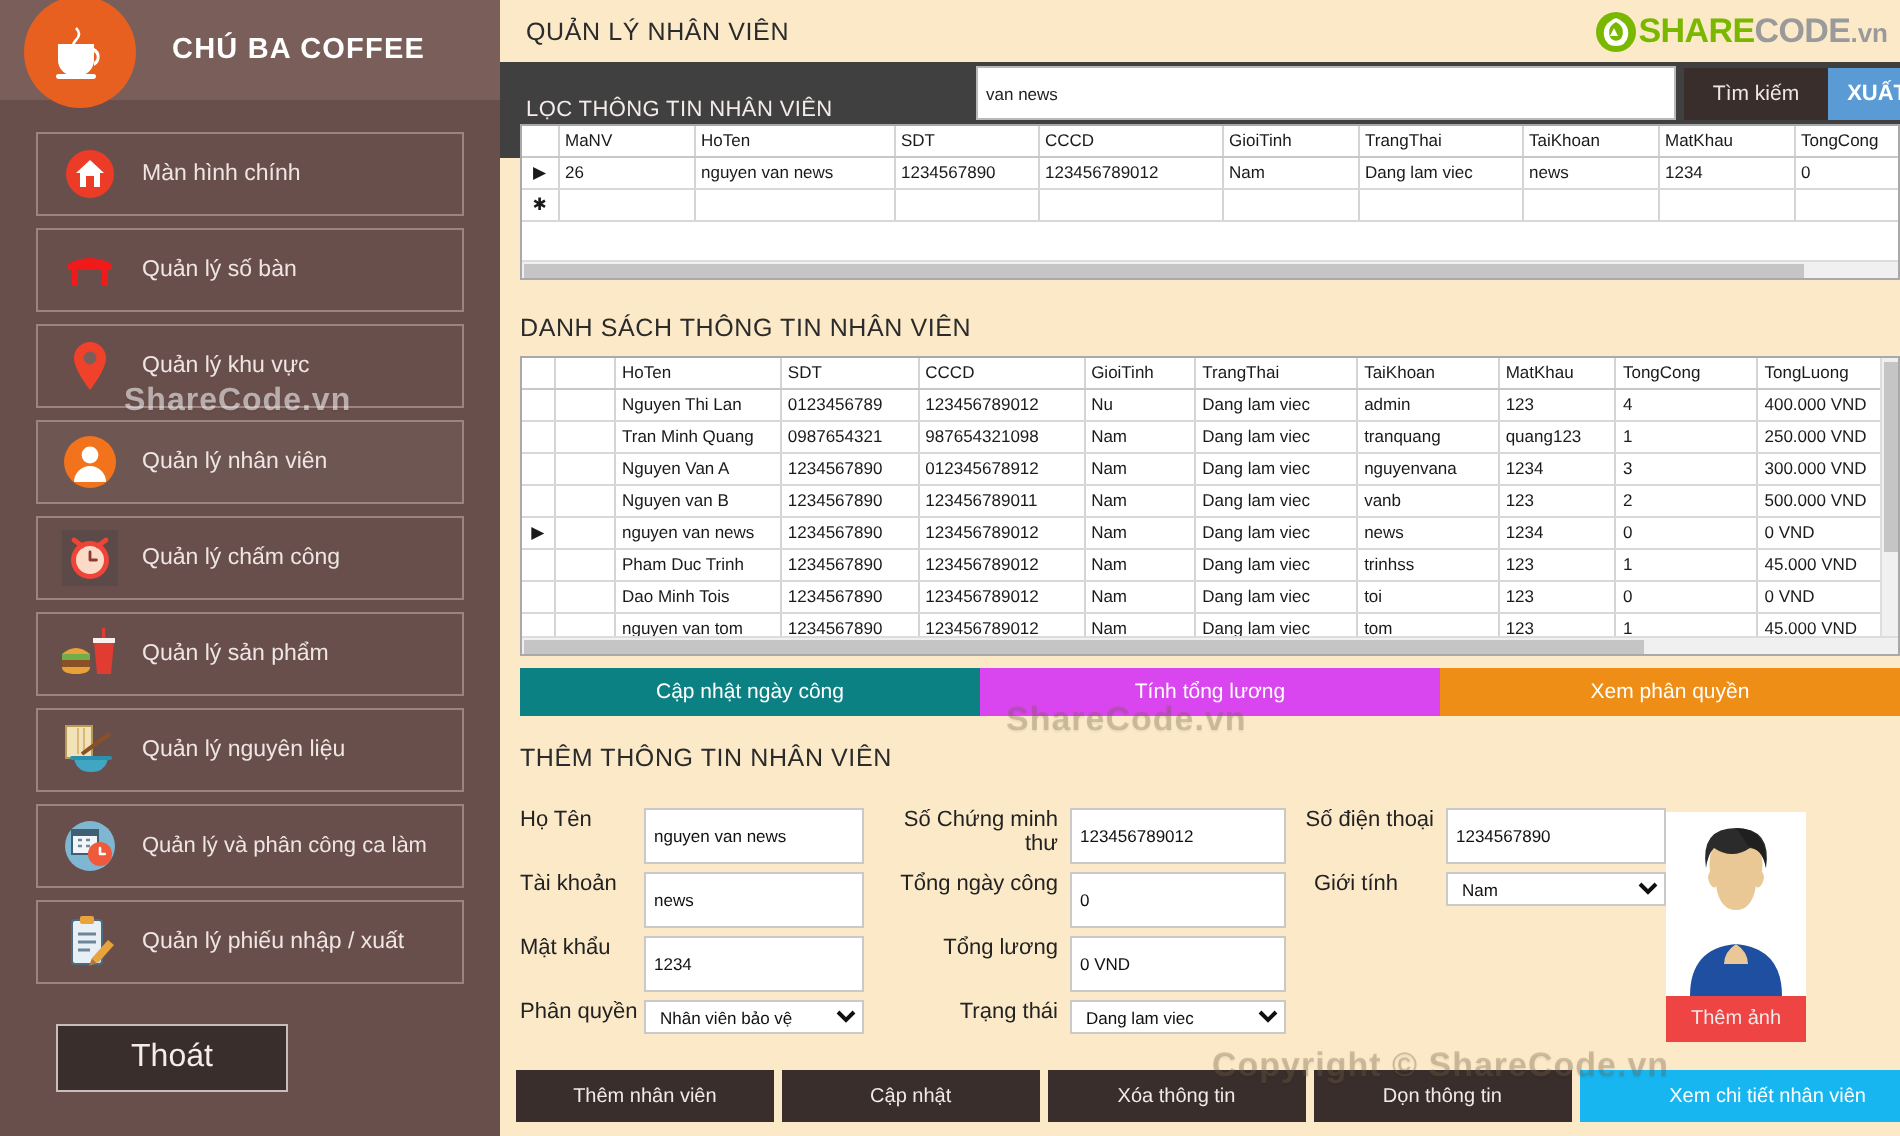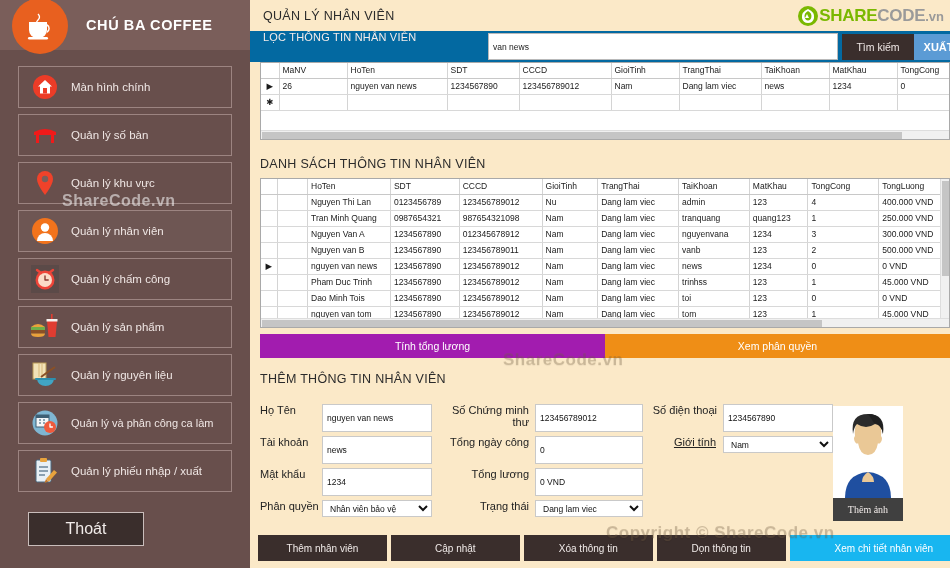--- a/index.html
+++ b/index.html
@@ -67,22 +67,22 @@
   .sharecode-logo {
     position:absolute; right:6px; top:4px;
     display:flex; align-items:center; height:24px;
   }
   .sc-text { font-weight:bold; font-size:17px; letter-spacing:-.3px; }
   .sc-green { color:#7ab800; }
   .sc-grey { color:#9a9a9a; }
   .sc-vn { color:#9a9a9a; font-size:13px;font-weight:bold; }
 
   .filterbar {
-    height:31px; background:#0369a1;
-    display:flex; align-items:flex-start; position:relative; padding-left:13px;
+    height:48px; background:#404040;
+    display:flex; align-items:center; position:relative; padding-left:13px;
   }
   .filter-label { color:#f4ecea; font-size:11px; letter-spacing:.2px; }
   .filter-input {
     position:absolute; left:238px; top:2px; width:350px; height:27px;
     background:#fff; border:1px solid #b9b9b9; font-size:8.5px;
     padding:2px 4px; color:#222; font-family:"Liberation Sans",sans-serif;
     vertical-align:top;
   }
   .btn-search {
     position:absolute; left:592px; top:3px; width:72px; height:26px;
@@ -131,42 +131,42 @@
     border-left:1px solid #ddd;
   }
   .grid2-scroll-v .vthumb { position:absolute; left:1px; top:2px; width:7px; height:95px; background:#c5c5c5; }
 
   .actionrow { position:absolute; left:10px; top:334px; width:690px; height:24px; display:flex; }
   .actionrow button {
     flex:1; border:none; color:#fff; font-size:10.5px;
     font-family:"Liberation Sans",sans-serif; cursor:pointer;
   }
   .act-teal { background:#0c8183; }
-  .act-brown { background:#a21caf; }
+  .act-brown { background:#d946ef; }
   .act-orange { background:#ef8e16; }
 
   
   .form-area { position:absolute; left:0; top:370px; width:700px; height:160px; }
   .frow { position:absolute; display:flex; align-items:flex-start; }
   .flabel { font-size:11px; color:#222; }
   .finput {
     background:#fff; border:1px solid #c9c9c9; font-size:8.5px;
     padding:2px 4px; color:#111; font-family:"Liberation Sans",sans-serif;
   }
   select.finput { font-size:8.5px; padding:1px 3px; }
 
   .avatar-box {
     position:absolute; left:583px; top:36px; width:70px; height:100px;
     background:#fff; overflow:hidden;
   }
   .photo-btn {
     position:absolute; left:583px; top:128px; width:70px; height:23px;
-    background:#404040; color:#f0eae8; font-size:10px; border:none;
+    background:#ef4444; color:#f0eae8; font-size:10px; border:none;
     display:flex; align-items:center; justify-content:center;
-    font-family:Liberation Serif, serif;
+    font-family:Liberation Sans, sans-serif;
   }
 
   .bottombar { position:absolute; left:8px; top:535px; width:720px; height:26px; display:flex; gap:4px;justify-content:flex-end; }
   .bottombar button {
     border:none; color:#f0eae8; font-size:10px; background:#3a2e2c;
     font-family:"Liberation Sans",sans-serif; cursor:pointer;
   }
   .bb1,.bb2,.bb3,.bb4 { width:130px; }
   .bb5 { width:190px; background:#18b6f0 !important; color:#fff !important; }
 
@@ -523,20 +523,21 @@
       </div>
       <div class="grid2-scroll-v">
           <div class="vthumb"></div>
         </div>
       <div class="hscroll">
         <div class="thumb" style="width:560px"></div>
       </div>
     </div>
 
     <div class="actionrow">
+      <button class="act-teal">Cập nhật ngày công</button>
       <button class="act-brown">Tính tổng lương</button>
       <button class="act-orange">Xem phân quyền</button>
     </div>
 
     <div class="section-title" style="left:10px; top:372px;">THÊM THÔNG TIN NHÂN VIÊN</div>
 
     <div class="form-area">
 
       <div class="frow" style="left:10px; top:34px;justify-content:space-between;">
         <span class="flabel" style="width:62px;">Họ Tên</span>
@@ -570,21 +571,21 @@
       <div class="frow" style="left:185px; top:130px;">
         <span class="flabel" style="width:100px; text-align:right; padding-right:6px;">Trạng thái</span>
         <select class="finput" style="width:108px;height:17px;" id="status-sel"><option>Dang lam viec</option></select>
       </div>
 
       <div class="frow" style="left:395px; top:34px;">
         <span class="flabel" style="width:78px; text-align:right; padding-right:6px;">Số điện thoại</span>
         <input class="finput" style="width: 110px; height: 28px;" value="1234567890">
       </div>
       <div class="frow" style="left:395px; top:66px;">
-        <span class="flabel" style="width:78px; text-align:right; padding-right:7px;text-decoration:underline;">Giới tính</span>
+        <span class="flabel" style="width:78px; text-align:right; padding-right:24px;">Giới tính</span>
         <select class="finput" style="width:110px;height:17px;" id="gender-sel"><option>Nam</option></select>
       </div>
 
       <div class="avatar-box">
         <svg width="70" height="100" viewBox="0 0 70 100">
           <rect width="70" height="100" fill="#fff"></rect>
           <path d="M22 30 q-2 -18 13 -18 q15 0 13 18 q2 2 0 6 q-2 3 -3 1 q-2 12 -10 12 q-8 0 -10 -12 q-1 2 -3 -1 q-2 -4 0 -6 z" fill="#eac896"></path>
           <path d="M20 28 q-3 -20 15 -20 q18 0 15 20 q-1 -9 -8 -10 q-9 6 -18 0 q-3 3 -4 10 z" fill="#2b2b2b"></path>
           <path d="M35 8 q16 0 15 20 q-2 -10 -9 -11 q-3 -5 -6 -9 z" fill="#1f1f1f"></path>
           <path d="M12 92 q0 -24 23 -26 q23 2 23 26 z" fill="#1f4fa0"></path>

